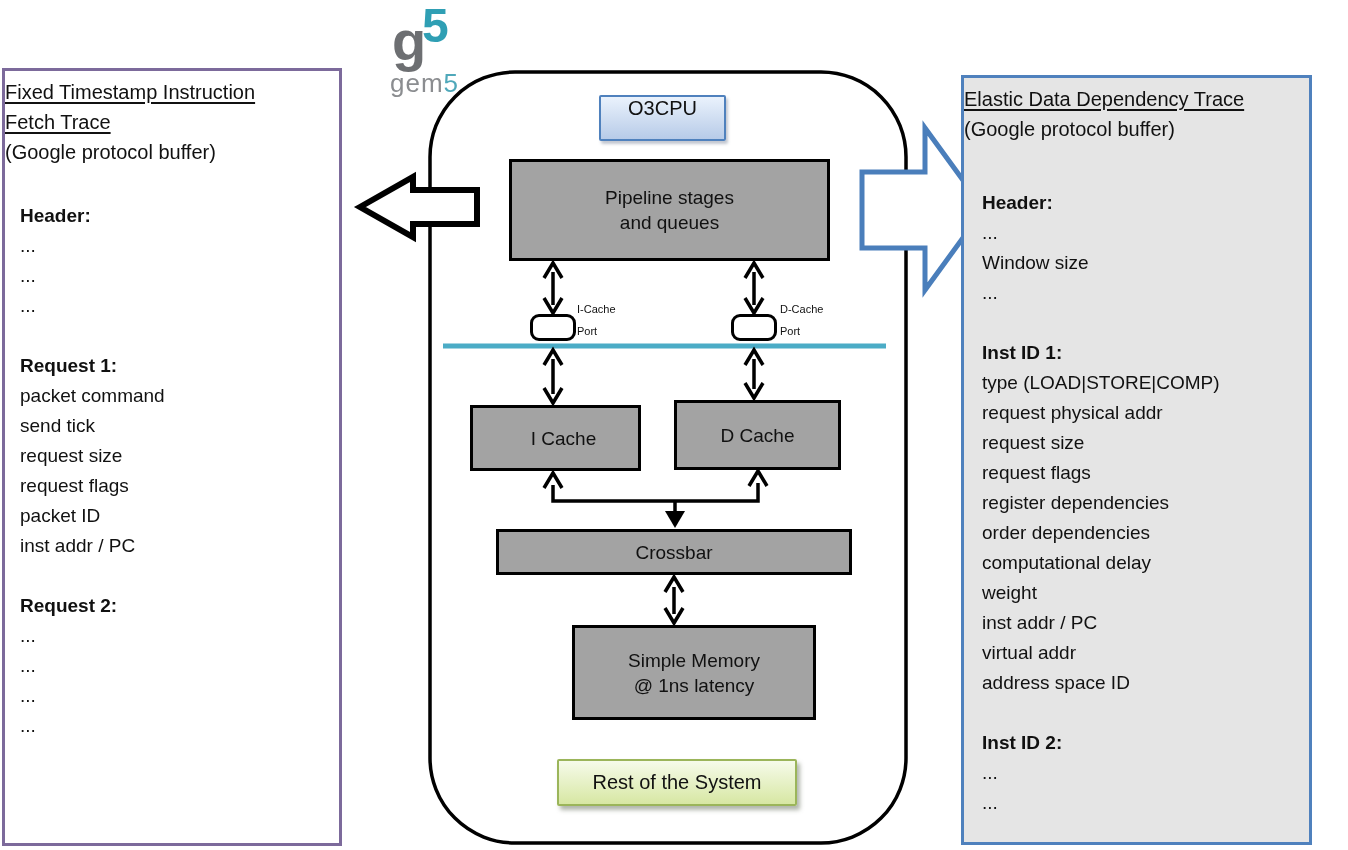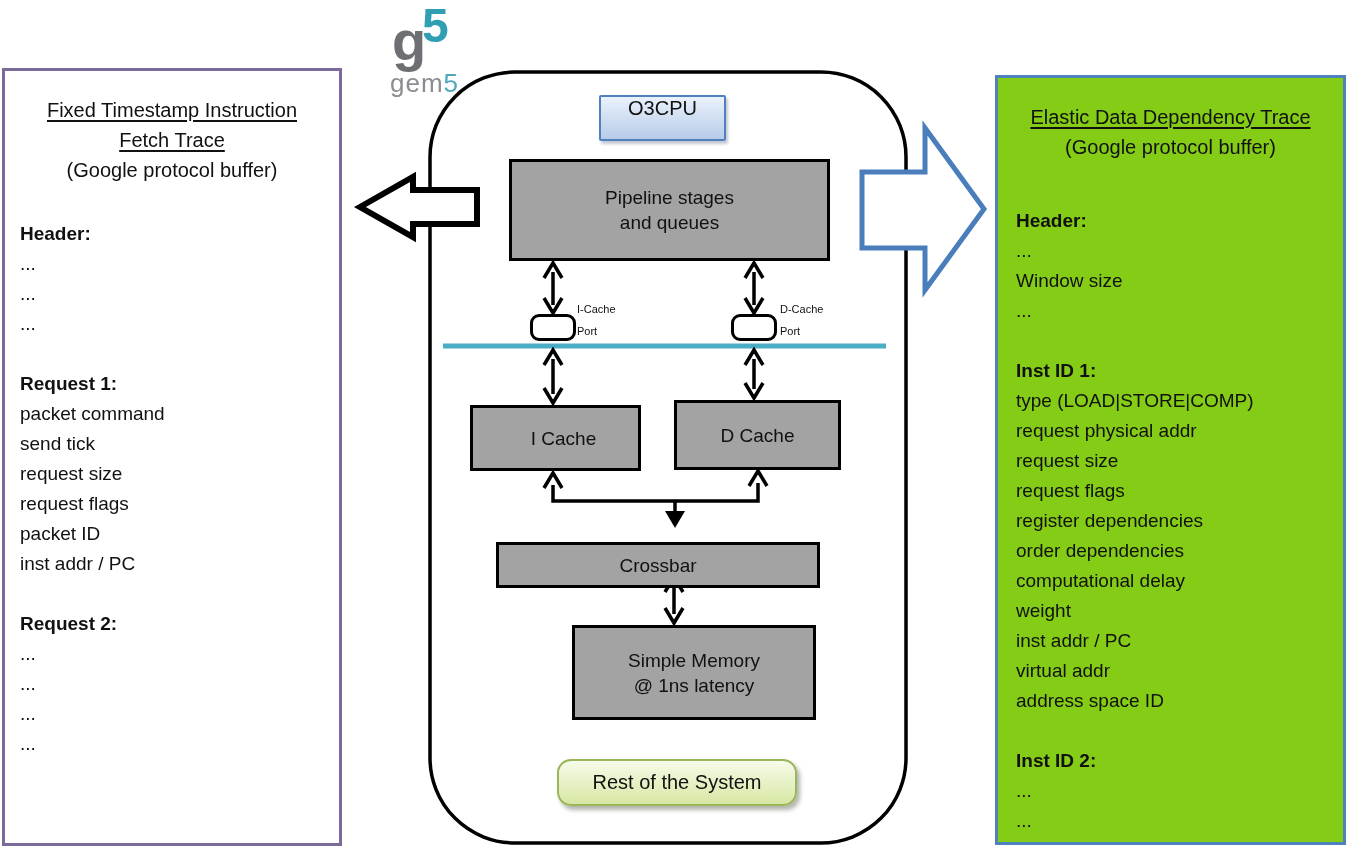--- a/index.html
+++ b/index.html
@@ -6,55 +6,55 @@
   html,body { width:1348px; height:850px; background:#ffffff; overflow:hidden; }
   body { position:relative; font-family:"Liberation Sans", sans-serif; color:#111; }
 
   
   .panel { position:absolute; }
   .panel-fetch {
     left:2px; top:68px; width:340px; height:778px;
     background:#ffffff; border:3px solid #7c6a9b;
   }
   .panel-elastic {
-    left:995px; top:75px; width:351px; height:770px;
-    background:#84cc16; border:3px solid #4f81bd;
-  }
-  .p-titleblock { padding-top:24px; text-align:center; font-size:20px; line-height:30px; }
+    left:961px; top:75px; width:351px; height:770px;
+    background:#e5e5e5; border:3px solid #4f81bd;
+  }
+  .p-titleblock { padding-top:6px; text-align:left; font-size:20px; line-height:30px; }
   .p-title { text-decoration:underline; text-underline-offset:3px; }
   .p-sub { }
   .p-body { margin-top:34px; padding-left:15px; padding-right:6px; font-size:19px; line-height:30px; }
   .panel-elastic .p-body { margin-top:44px; padding-left:18px; }
   .line { min-height:30px; white-space:nowrap; }
   .line.bold { font-weight:bold; }
   .line.gap { margin-top:30px; }
 
   
   .bbox {
     position:absolute; background:#a3a3a3; border:3px solid #000;
     display:flex; flex-direction:column; align-items:center; justify-content:center;
     font-size:19px; line-height:25px; text-align:center;
   }
   .box-pipeline { left:509px; top:159px; width:321px; height:102px; }
   .box-icache   { left:470px; top:405px; width:171px; height:66px;padding-left:16px; }
   .box-dcache   { left:674px; top:400px; width:167px; height:70px; }
-  .box-crossbar { left:496px; top:542px; width:324px; height:46px; }
+  .box-crossbar { left:496px; top:529px; width:356px; height:46px; }
   .box-memory   { left:572px; top:625px; width:244px; height:95px; }
 
   .box-o3cpu {
     position:absolute; left:599px; top:95px; width:127px; height:46px;
     border:2px solid #4f81bd; border-radius:2px;
     background:linear-gradient(#eaf2fc, #b7cbe8);
     box-shadow:2px 3px 3px rgba(120,130,150,.45);
     display:flex; align-items:flex-start; justify-content:center;
     font-size:20px;
   }
   .box-rest {
     position:absolute; left:557px; top:759px; width:240px; height:47px;
-    border:2px solid #9bb55a; border-radius:14px;
+    border:2px solid #9bb55a; border-radius:2px;
     background:linear-gradient(#f6fbea, #d7e7a3);
     box-shadow:3px 4px 4px rgba(100,110,90,.5);
     display:flex; align-items:center; justify-content:center;
     font-size:20px;
   }
   .port {
     position:absolute; width:46px; height:27px;
     background:#fff; border:3px solid #000; border-radius:9px;
   }
   .port-i { left:530px; top:314px; }

